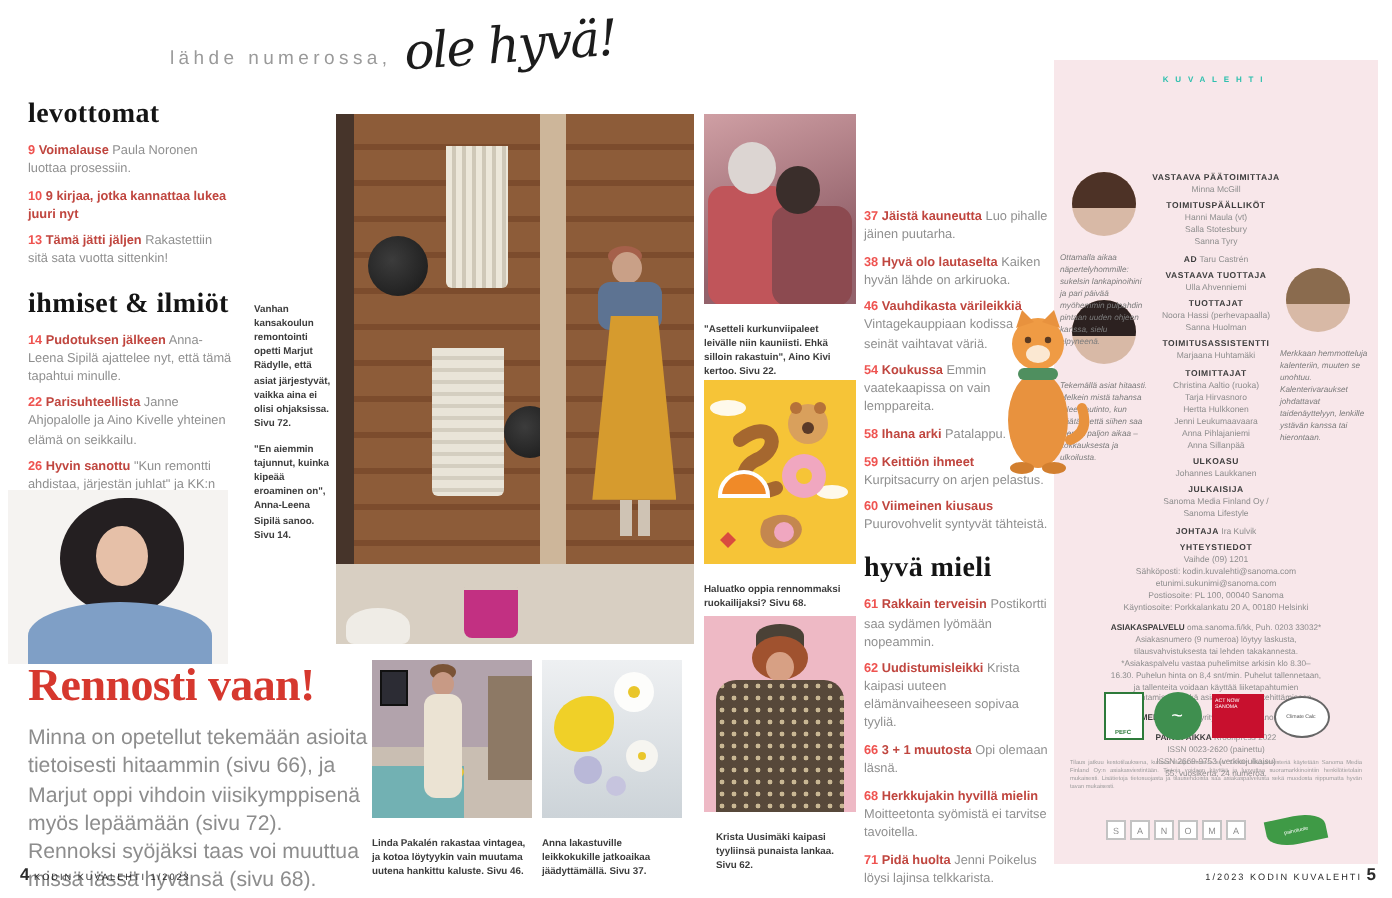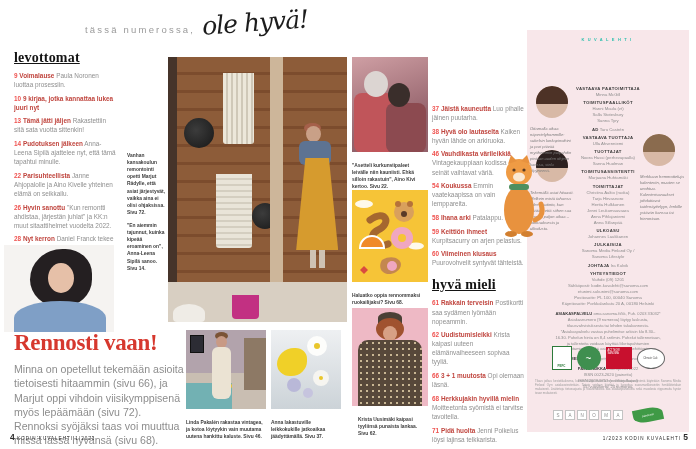--- a/index.html
+++ b/index.html
@@ -6,21 +6,21 @@
   .spread{position:relative;width:696px;height:449px;background:#ffffff;overflow:hidden;
           font-family:"Liberation Sans",sans-serif;color:#444;}
   
   .hdr{position:absolute;left:60px;top:8px;width:260px;height:38px;}
   .eyebrow{position:absolute;left:25px;top:16px;font-size:9.5px;letter-spacing:2.2px;color:#9a9a9a;}
   .script{position:absolute;left:142px;top:0px;font-family:"DejaVu Serif",serif;font-style:italic;
           font-size:25px;color:#1c1c1c;transform:rotate(-4deg);letter-spacing:-1px;}
   
   .toccol{position:absolute;}
   .toccol h2{font-family:"Liberation Serif",serif;font-weight:bold;color:#141414;
-             font-size:14px;margin:0 0 5px 0;letter-spacing:.2px;text-decoration:underline;}
+             font-size:14px;margin:0 0 5px 0;letter-spacing:.2px;}
   .toccol h2.later{margin-top:10px;}
   .item{font-size:6.4px;line-height:1.42;color:#8f8f8f;margin:0 0 4.5px 0;}
   .item .num{color:#ef5350;font-weight:bold;}
   .item .t{color:#c0463f;font-weight:bold;}
   .leftcol{left:14px;top:50px;width:103px;}
   .rightcol{left:432px;top:104px;width:92px;}
   
   .feature{position:absolute;left:14px;top:330px;width:172px;}
   .feature h1{font-family:"Liberation Serif",serif;font-size:23px;margin:0 11px 6px 0;color:#d6382e;letter-spacing:-.3px;}
   .feature p{margin:0;font-size:10.6px;line-height:1.35;color:#8d8d8d;}
@@ -137,29 +137,30 @@
            align-items:center;justify-content:center;text-transform:uppercase;background:#fff;}
   .leafbadge{margin-left:8px;width:30px;height:14px;background:#3f9a46;border-radius:0 50% 0 50%;transform:rotate(-12deg);
              color:#fff;font-size:2.6px;display:flex;align-items:center;justify-content:center;}
 </style>
 </head>
 <body>
 
 <div class="spread">
 
   <div class="hdr">
-    <span class="eyebrow">tässä numerossa,</span>
+    <span class="eyebrow">lähde numerossa,</span>
     <span class="script">ole hyvä!</span>
   </div>
 
   <div class="toccol leftcol">
     <h2>levottomat</h2>
     <p class="item"><span class="num">9</span> <span class="t">Voimalause</span> <span class="d">Paula Noronen luottaa prosessiin.</span></p>
     <p class="item"><span class="num">10</span> <span class="t">9 kirjaa, jotka kannattaa lukea juuri nyt</span> <span class="d"></span></p>
     <p class="item"><span class="num">13</span> <span class="t">Tämä jätti jäljen</span> <span class="d">Rakastettiin sitä sata vuotta sittenkin!</span></p>
+    <h2 class="later">ihmiset &amp; ilmiöt</h2>
     <p class="item"><span class="num">14</span> <span class="t">Pudotuksen jälkeen</span> <span class="d">Anna-Leena Sipilä ajattelee nyt, että tämä tapahtui minulle.</span></p>
     <p class="item"><span class="num">22</span> <span class="t">Parisuhteellista</span> <span class="d">Janne Ahjopalolle ja Aino Kivelle yhteinen elämä on seikkailu.</span></p>
     <p class="item"><span class="num">26</span> <span class="t">Hyvin sanottu</span> <span class="d">"Kun remontti ahdistaa, järjestän juhlat" ja KK:n muut sitaattihelmet vuodelta 2022.</span></p>
     <p class="item"><span class="num">28</span> <span class="t">Nyt kerron</span> <span class="d">Daniel Franck tekee kaikkensa, ettei historia unohtuisi.</span></p>
   </div>
 
   <div class="ph portrait">
     <div class="hair"></div>
     <div class="face"></div>
     <div class="top"></div>

